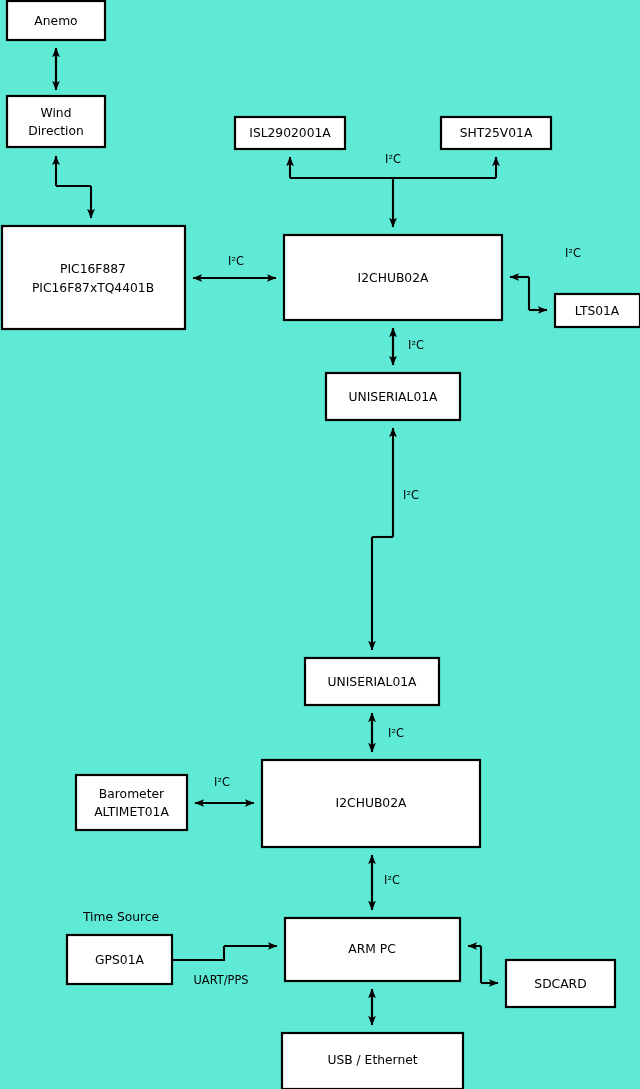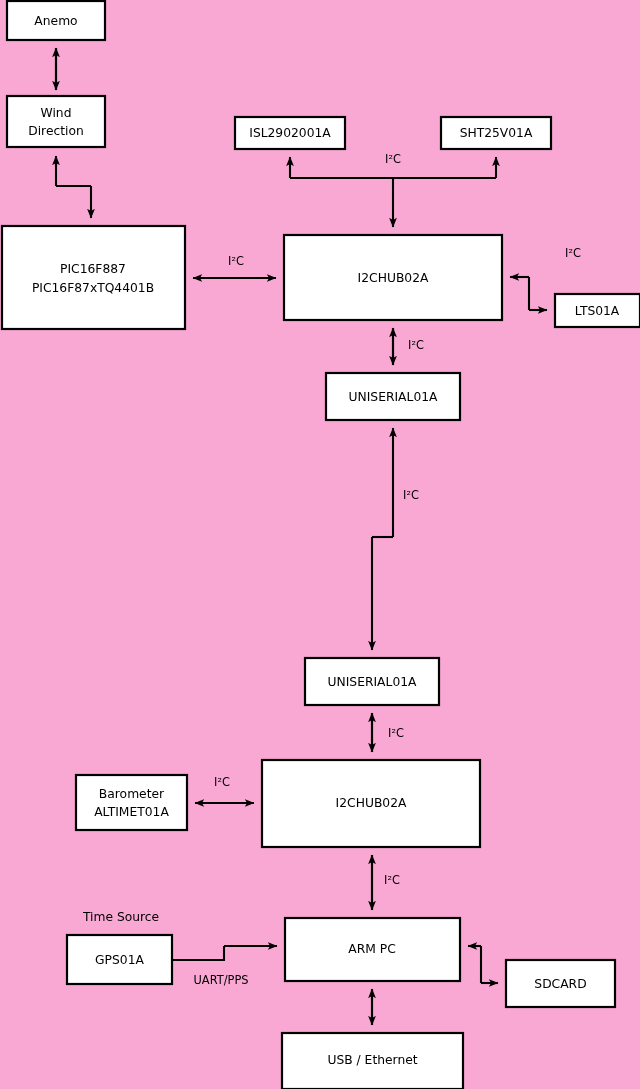--- a/index.html
+++ b/index.html
@@ -10,21 +10,21 @@
   body {
     width: 640px;
     height: 1089px;
     font-family: "DejaVu Sans", sans-serif;
     overflow: hidden;
   }
   #diagram-root {
     position: relative;
     width: 640px;
     height: 1089px;
-    background: #f9a8d4;
+    background: #5eead4;
   }
   svg.diagram {
     display: block;
     width: 640px;
     height: 1089px;
   }
   .node-box {
     fill: #ffffff;
     stroke: #000000;
     stroke-width: 2.2;

